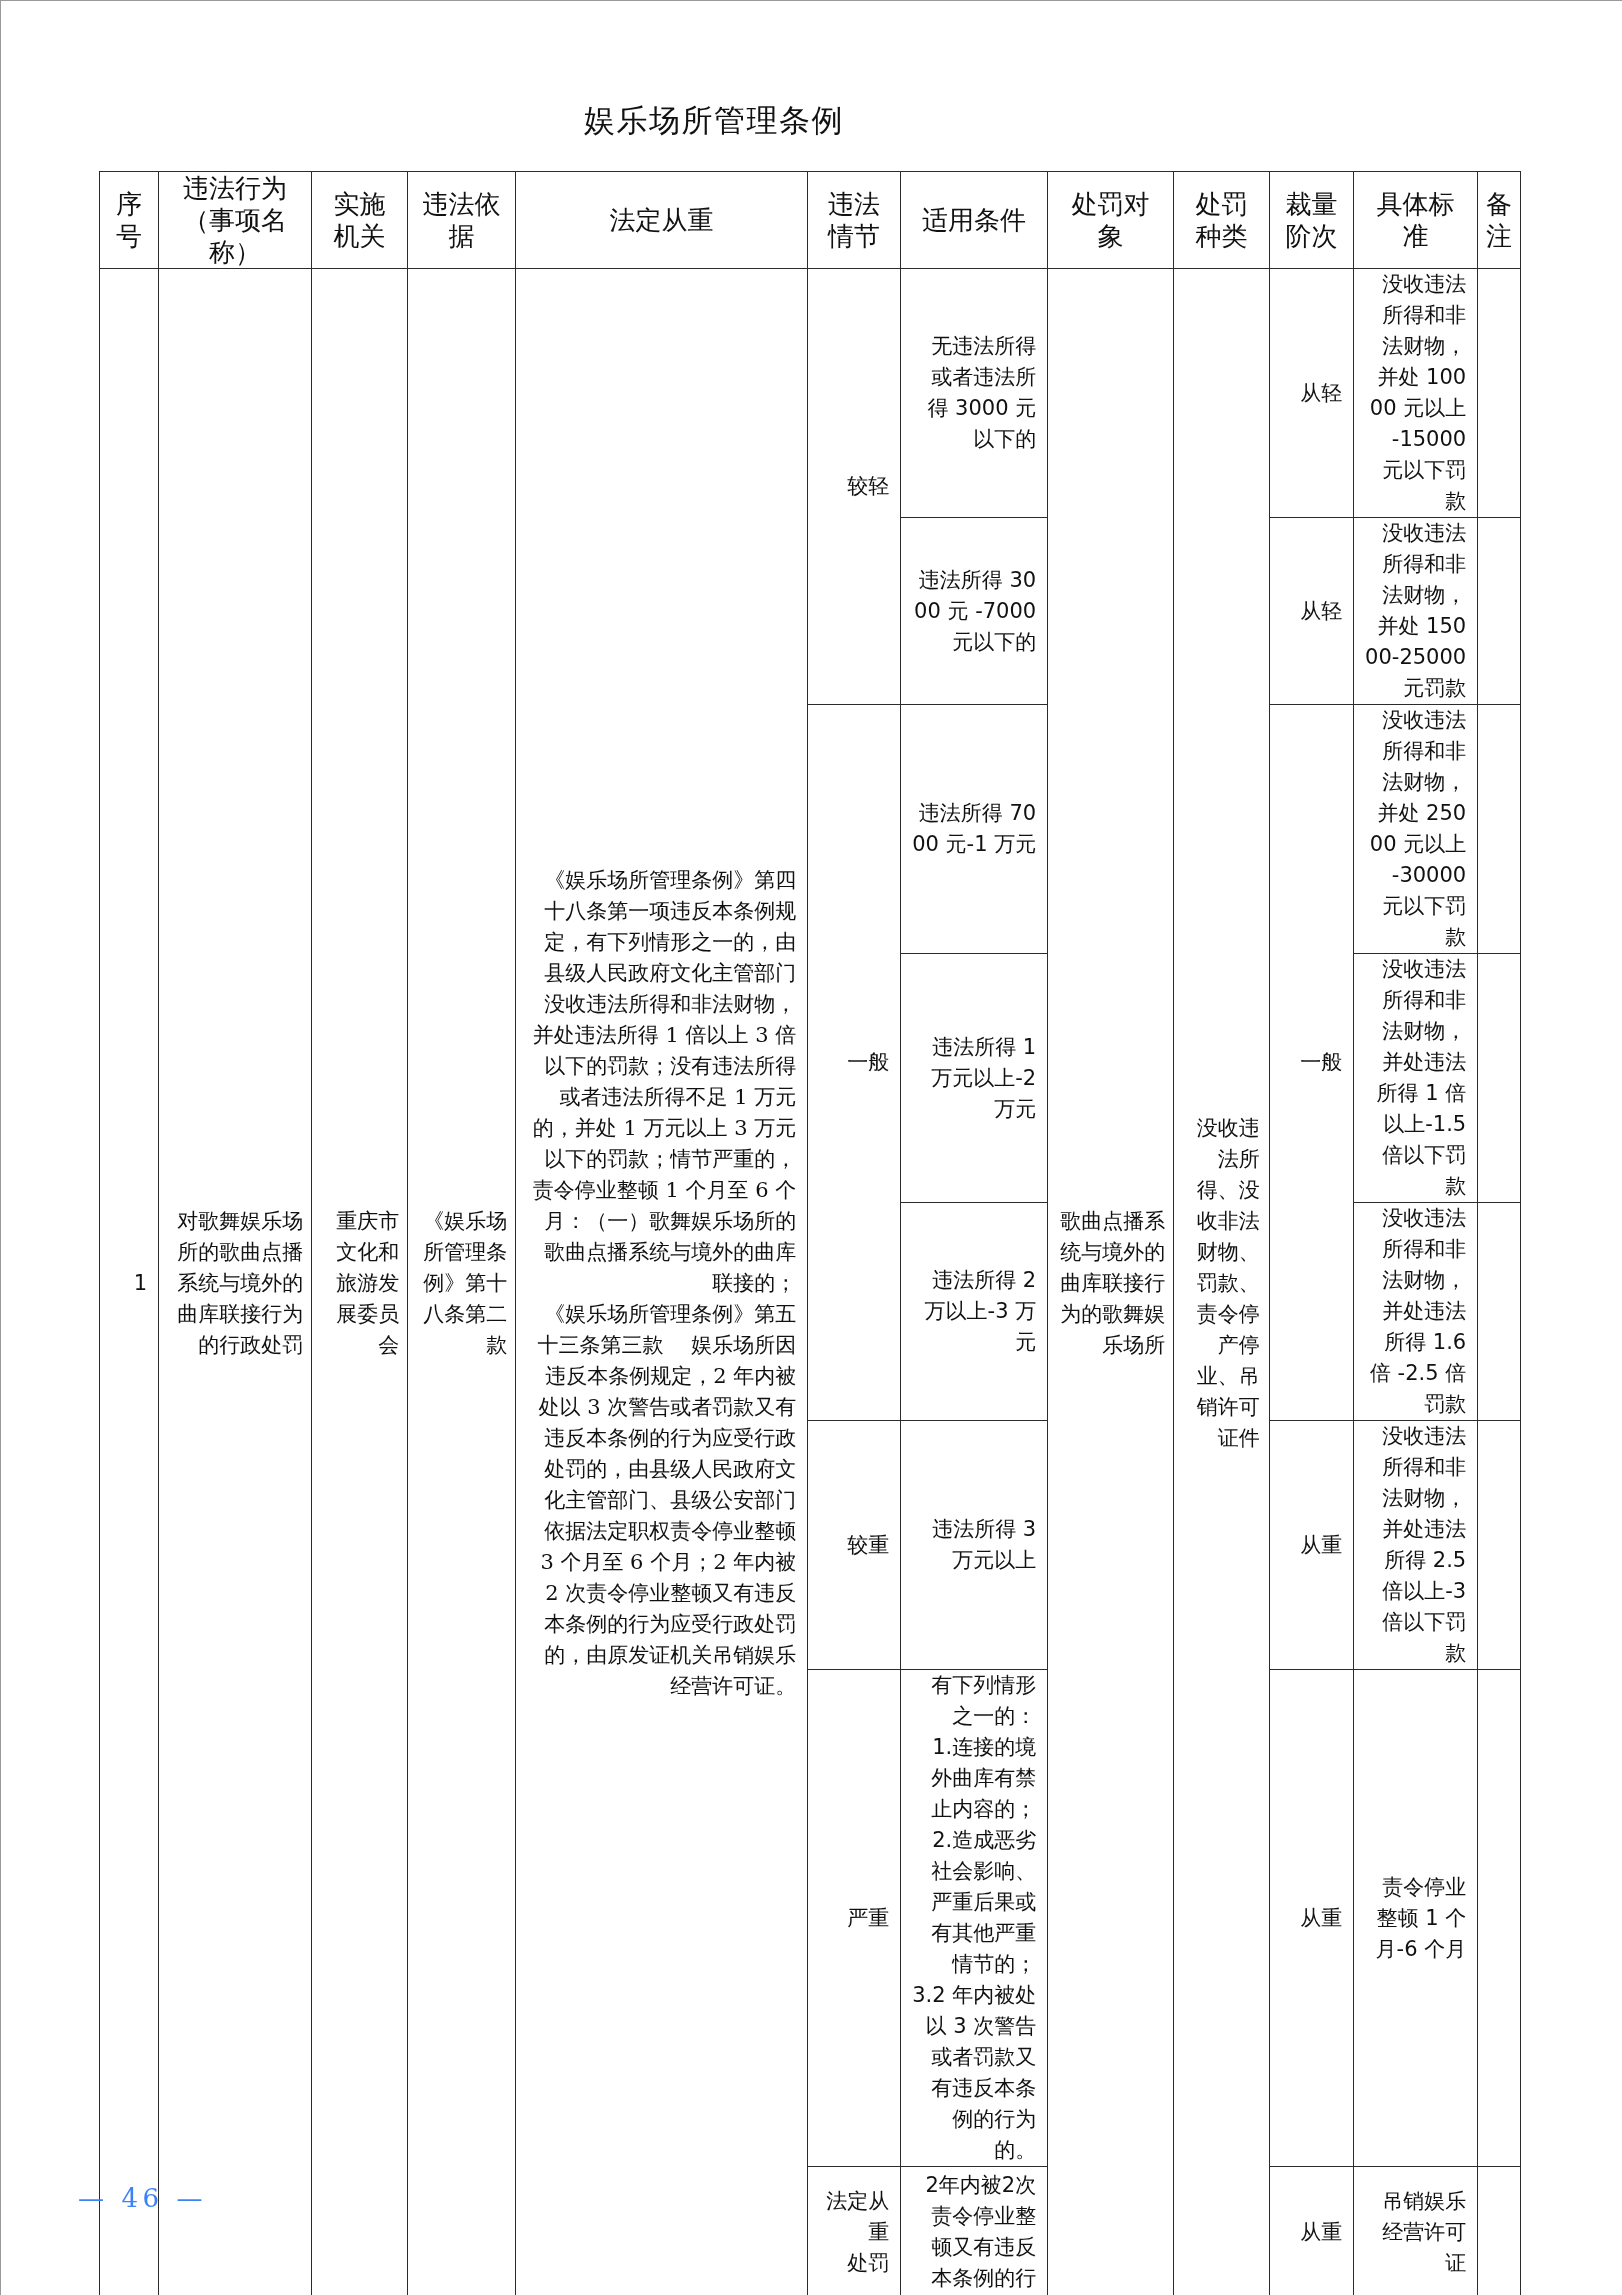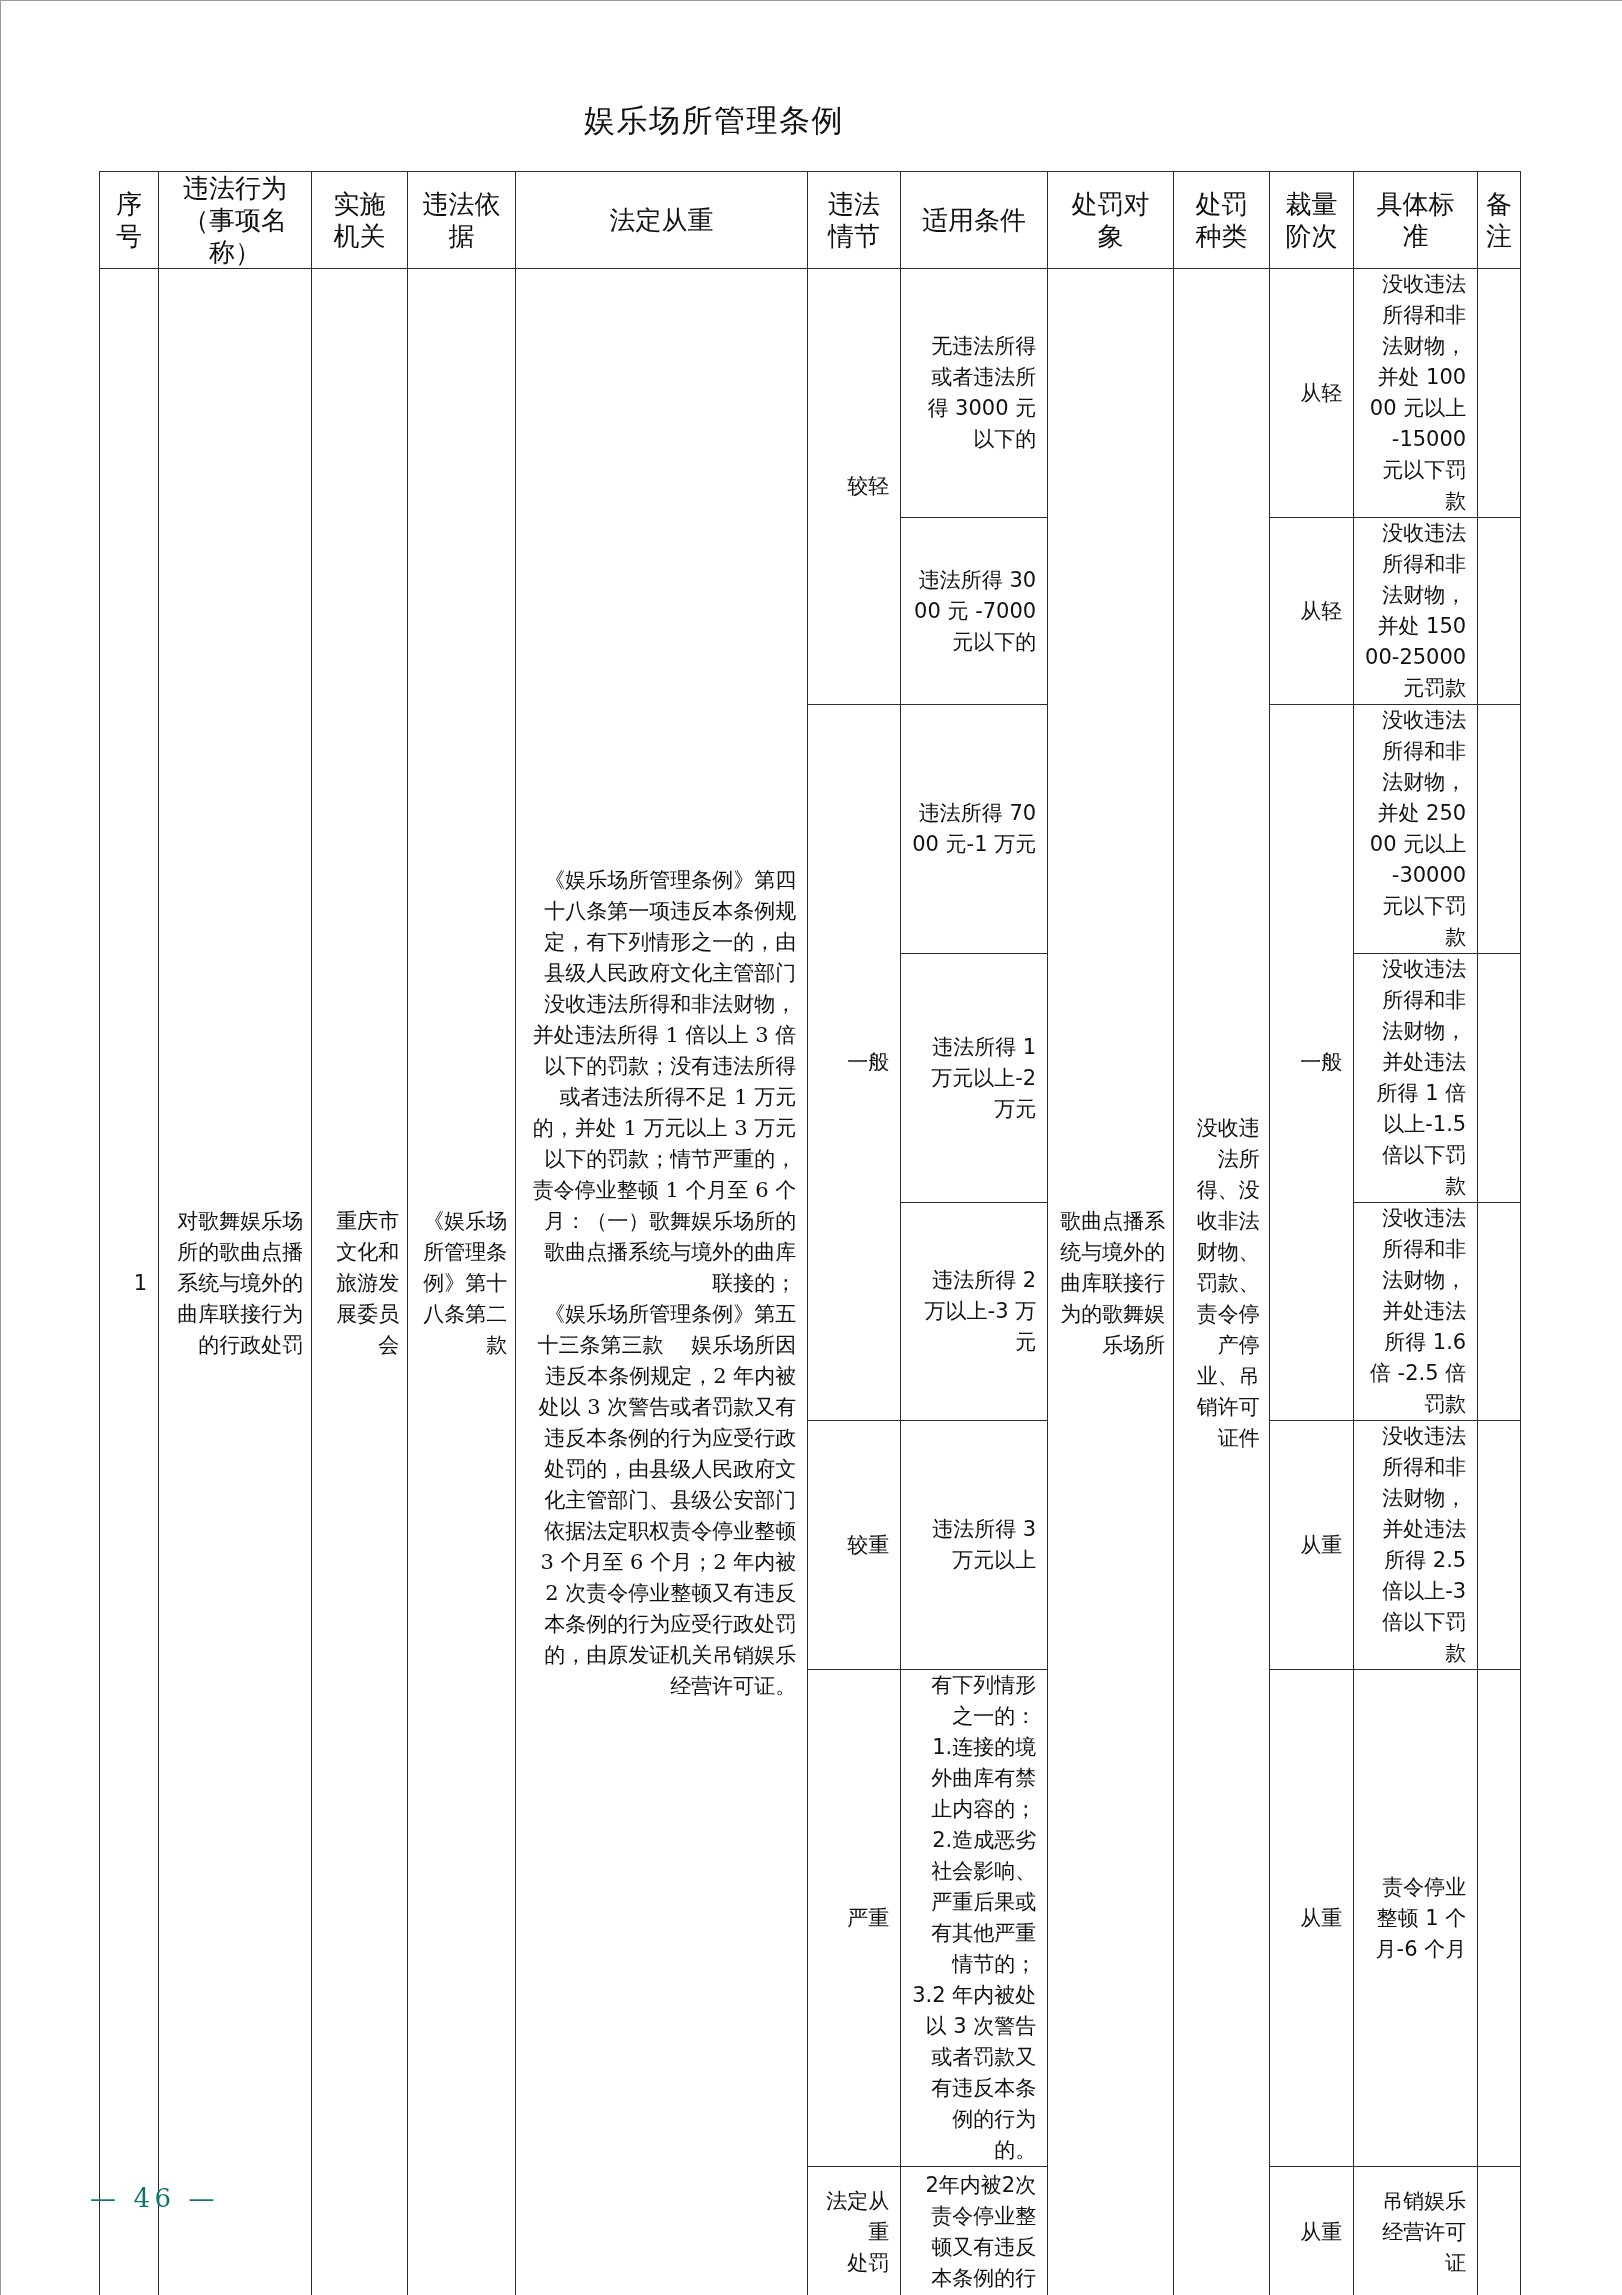--- a/index.html
+++ b/index.html
@@ -28,23 +28,23 @@
     font-family: "DejaVu Serif", "Liberation Serif", serif;
     font-size: 26px; line-height: 32px; text-align: center; padding: 0 3.1px;
   }
   .serif { font-family: "DejaVu Serif", "Liberation Serif", serif; }
   .tl { text-align: right; }
   .pre { white-space: pre-line; }
   .basis { font-size: 20px; line-height: 32px; padding: 0 7.7px; }
   .cond { padding-left: 12.3px; padding-right: 4.6px; margin-left: 14px; }
   .std { padding-left: 9.3px; padding-right: 3.1px; line-height: 31px; }
   .page-num {
-    position: absolute; left: 90px; top: 2183px;
+    position: absolute; left: 78px; top: 2183px;
     font-family: "DejaVu Serif", "Liberation Serif", serif;
-    font-size: 26px; color: #0f766e; letter-spacing: 4.6px;
+    font-size: 26px; color: #3b82f6; letter-spacing: 4.6px;
   }
 </style>
 </head>
 <body>
 
 <div class="page-border"></div>
 
 <div class="doc-title">娱乐场所管理条例</div>
 
 <table class="grid">

